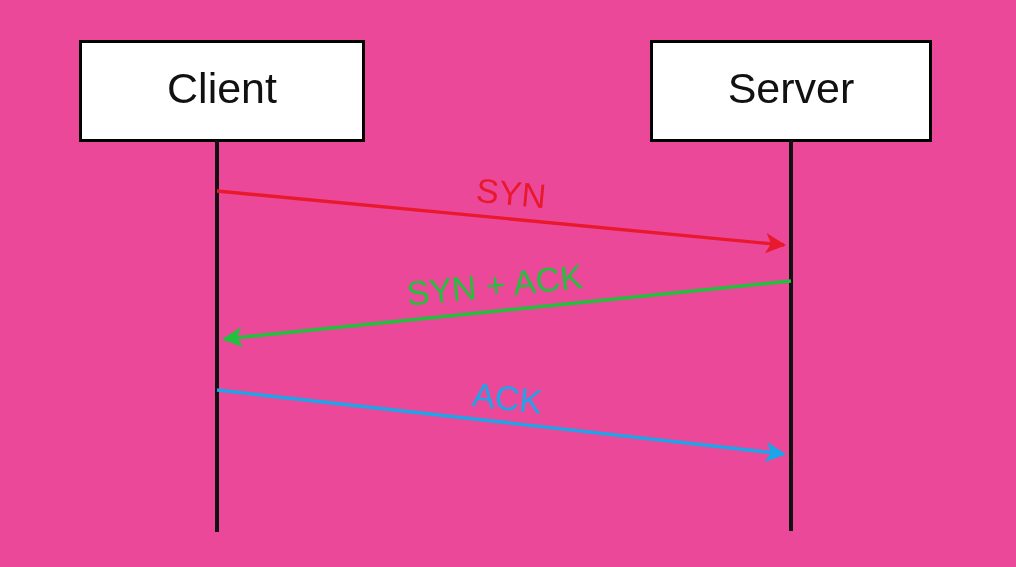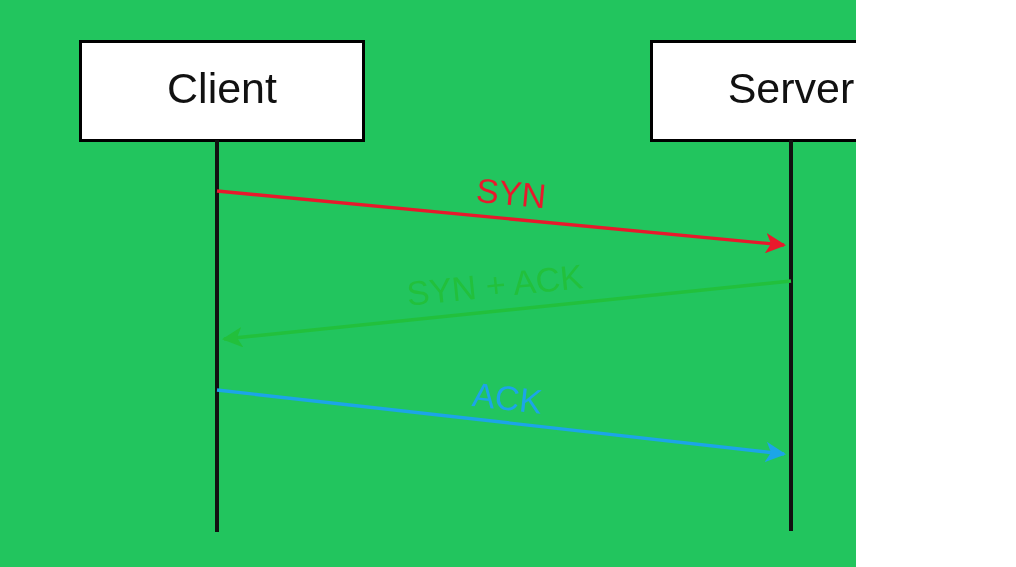--- a/index.html
+++ b/index.html
@@ -5,25 +5,24 @@
   html, body {
     margin: 0;
     padding: 0;
     background: #ffffff;
   }
   body {
     font-family: "Liberation Sans", sans-serif;
   }
   #canvas {
     position: relative;
-    width: 844px;
+    width: 1016px;
     height: 567px;
-    background: #22c55e;
+    background: #ec4899;
     overflow: hidden;
-    padding-left: 12px;
   }
   #diagram-svg {
     position: absolute;
     left: 0;
     top: 0;
     width: 1016px;
     height: 567px;
   }
   .node-box-label {
     font-family: "Liberation Sans", sans-serif;

